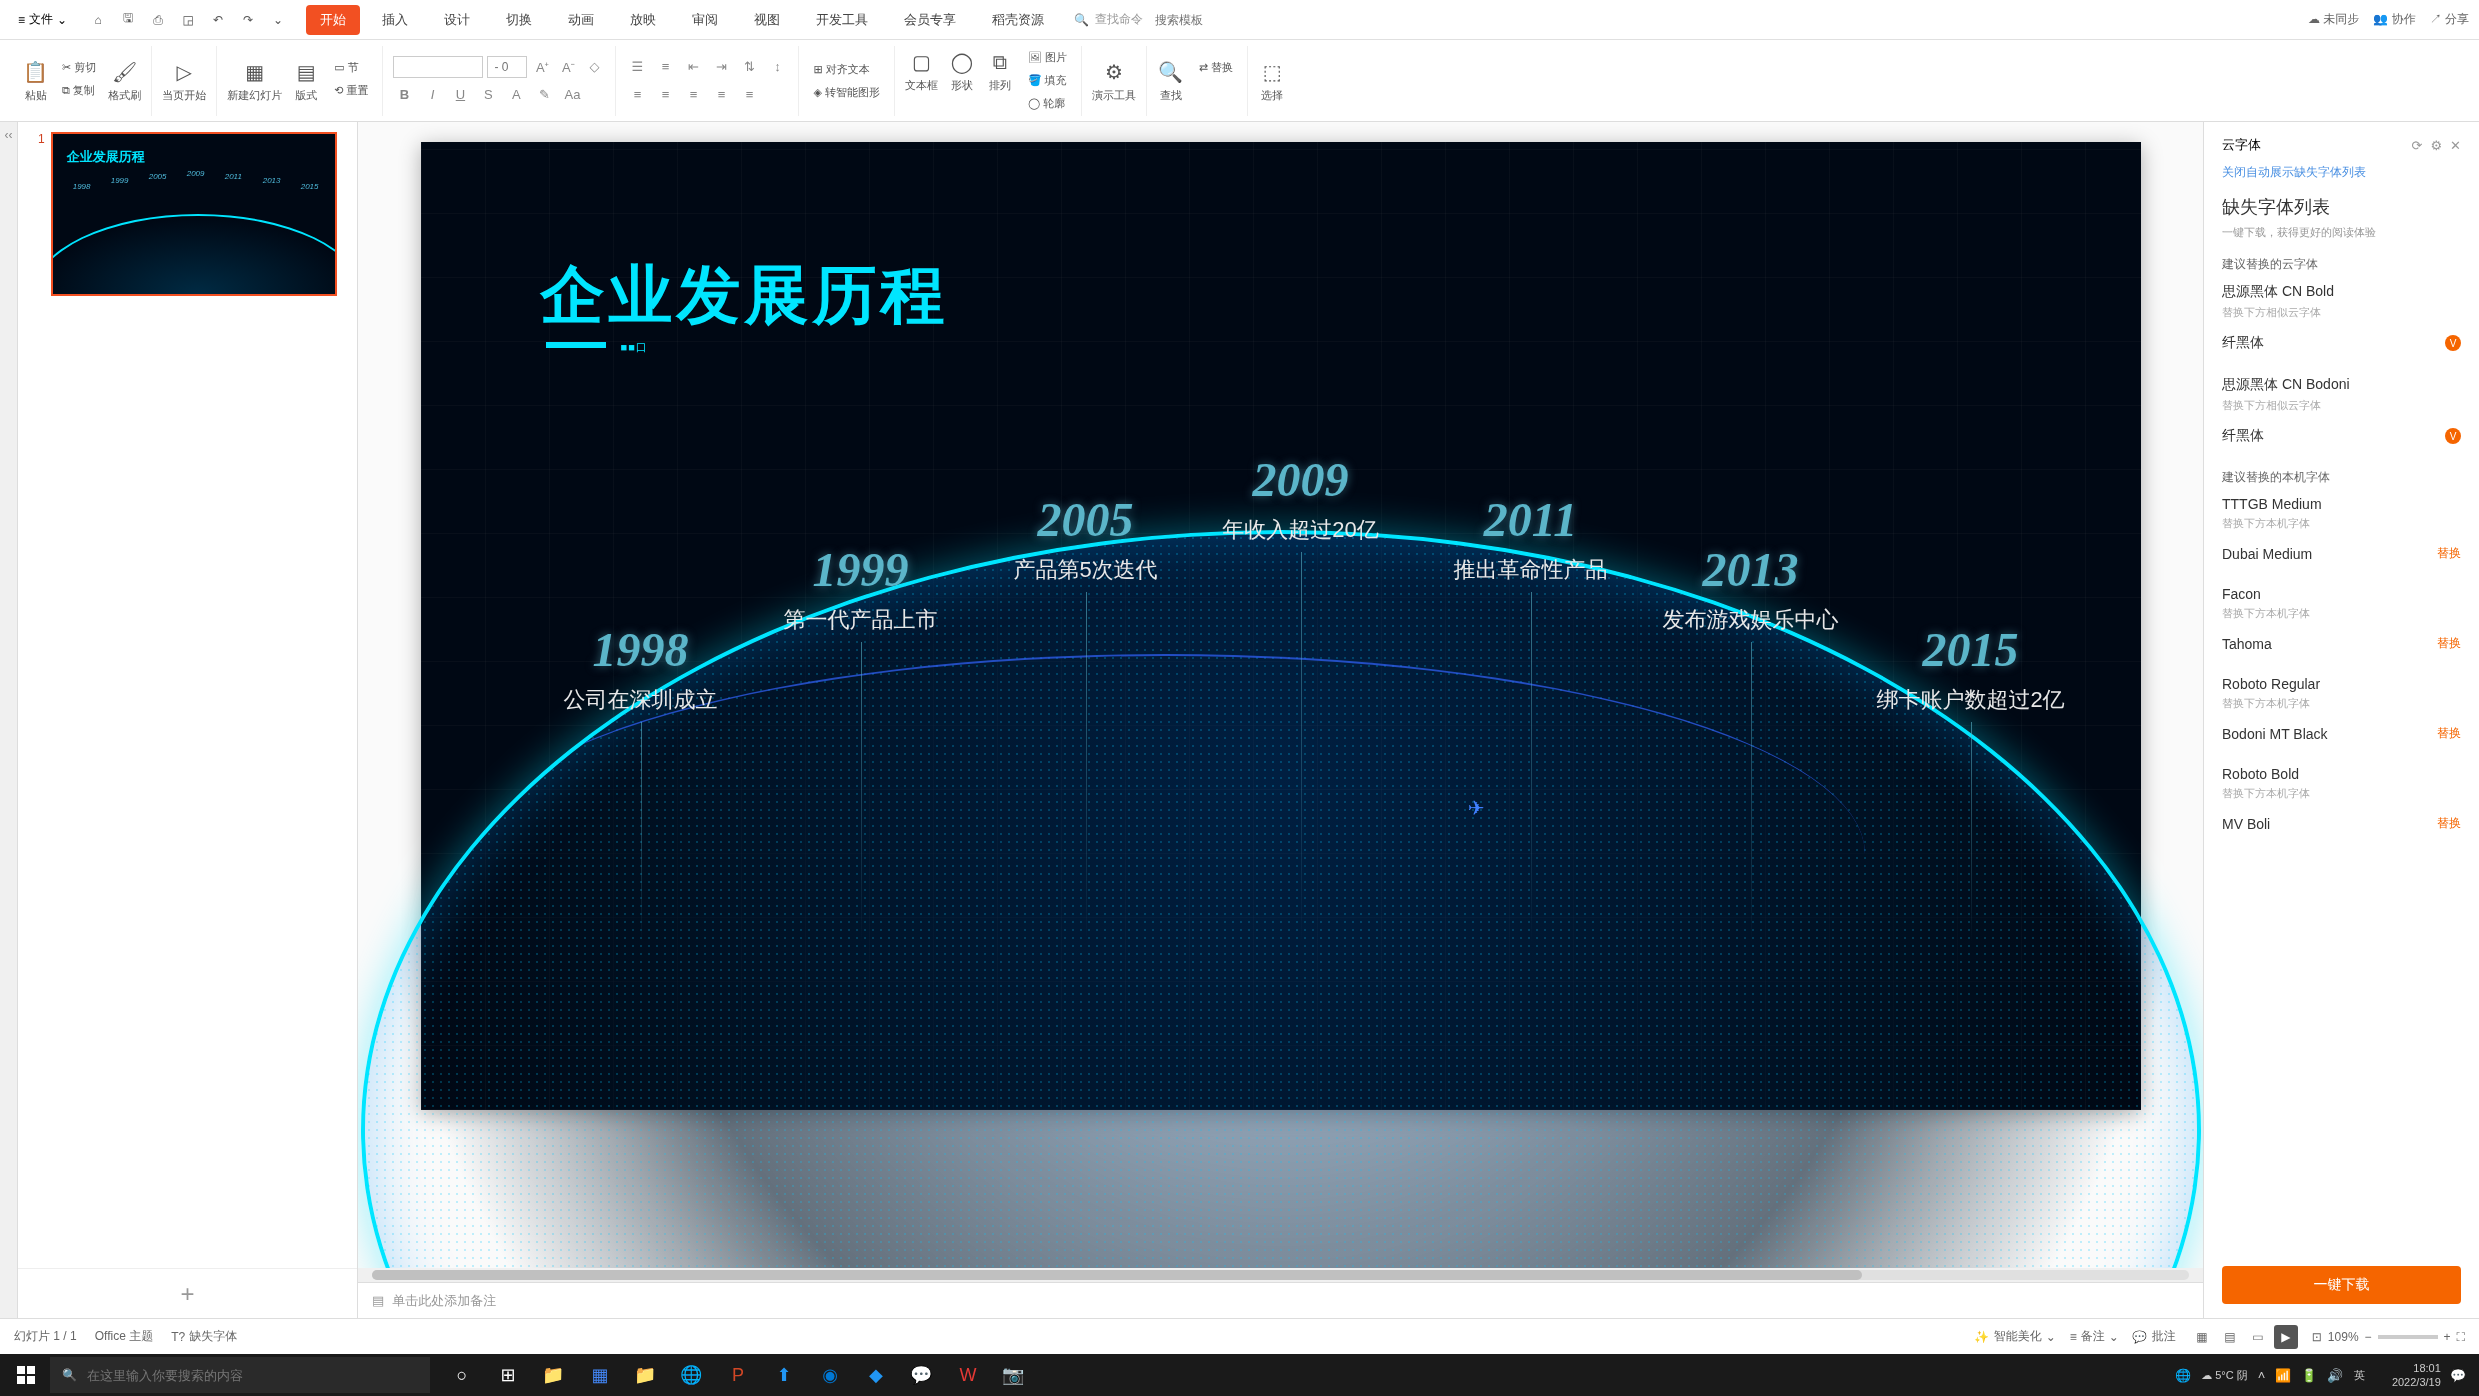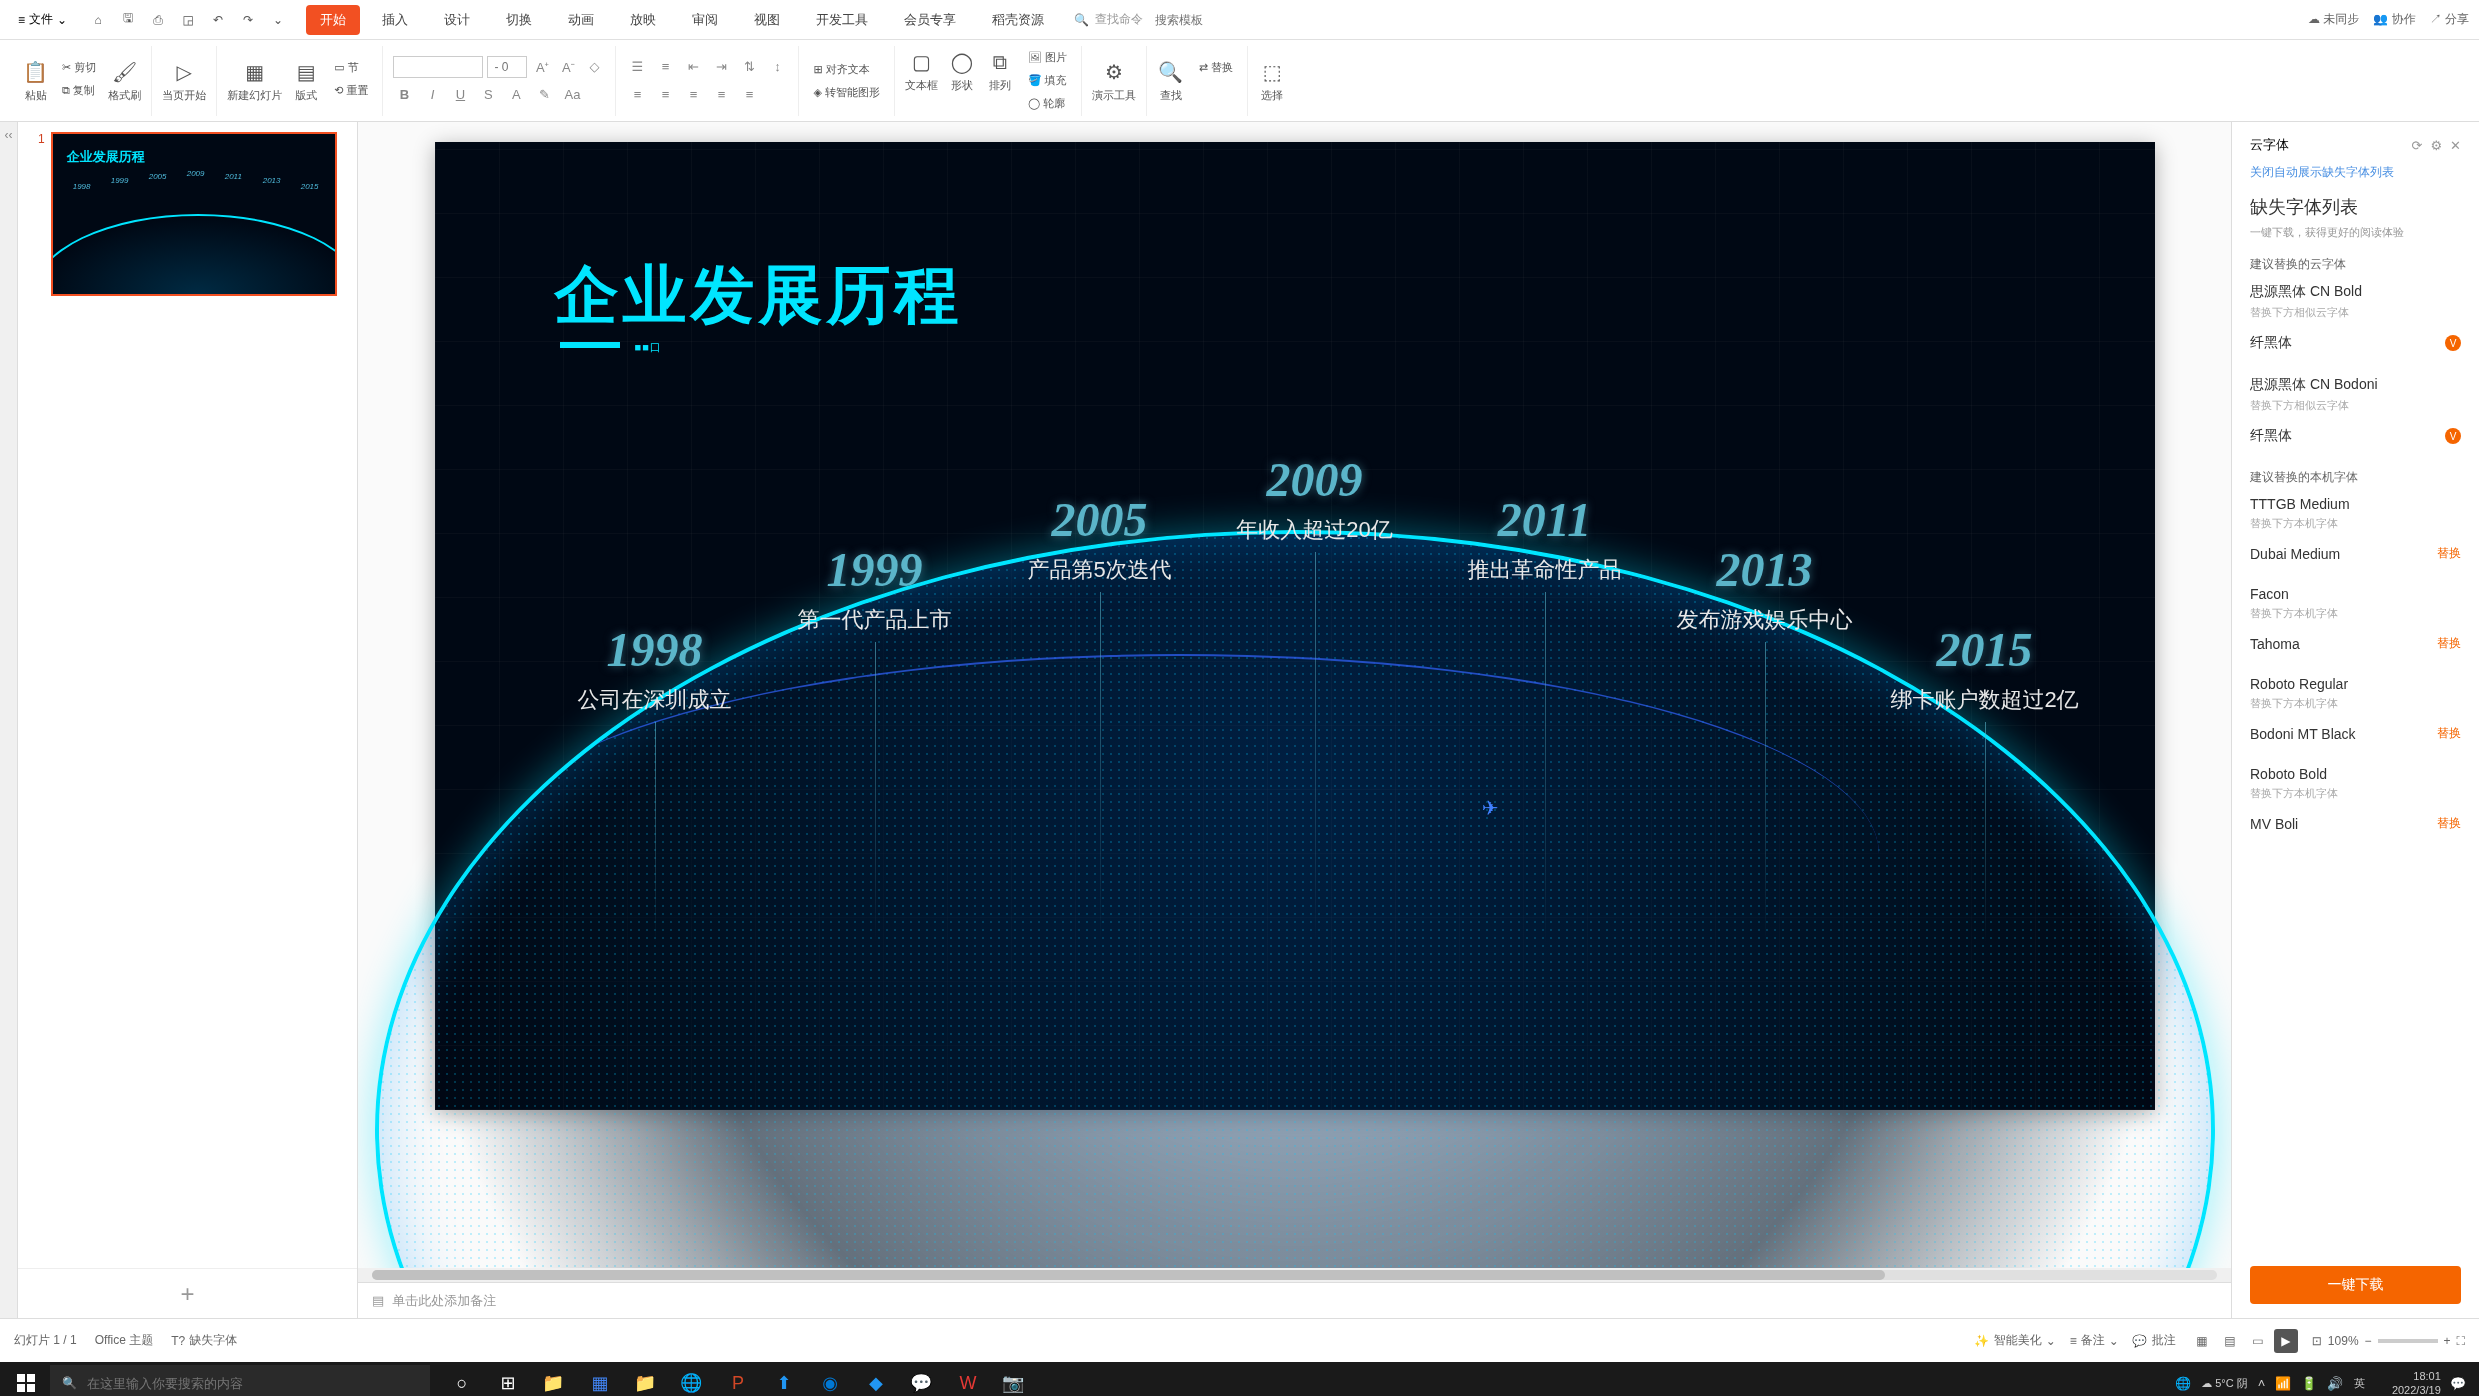--- a/index.html
+++ b/index.html
@@ -67,38 +67,38 @@
 .globe { position: absolute; bottom: -620px; left: -60px; width: 1840px; height: 1200px; border: 4px solid #00e5ff; border-radius: 50%; background: radial-gradient(ellipse at 50% 20%, rgba(0,100,200,0.25), rgba(0,20,40,0.6) 50%, transparent 70%); box-shadow: 0 0 40px rgba(0,229,255,0.4), inset 0 0 60px rgba(0,150,255,0.3); overflow: hidden; }
 .globe-dots { position: absolute; inset: 0; background-image: radial-gradient(circle, rgba(0,200,255,0.4) 1px, transparent 1px); background-size: 8px 8px; opacity: 0.6; }
 .globe-orbit { position: absolute; top: 120px; left: 100px; width: 1400px; height: 400px; border-top: 2px solid rgba(50,100,255,0.7); border-radius: 50%; }
 .plane { position: absolute; top: 140px; right: 380px; color: #4080ff; font-size: 20px; }
 .notes-bar { height: 36px; background: #fff; border-top: 1px solid #ddd; display: flex; align-items: center; padding: 0 14px; color: #999; font-size: 13px; gap: 8px; }
 .hscroll { height: 14px; background: #f0f0f0; display: flex; align-items: center; }
 .hscroll-track { flex: 1; height: 10px; background: #e0e0e0; margin: 0 14px; border-radius: 5px; position: relative; }
 .hscroll-thumb { position: absolute; left: 0; width: 82%; height: 100%; background: #c0c0c0; border-radius: 5px; }
 
 
-.right-panel { width: 248px; background: #fff; border-left: 1px solid #ddd; display: flex; flex-direction: column; padding: 14px 18px; overflow-y: auto; font-size: 13px; }
+.right-panel { width: 276px; background: #fff; border-left: 1px solid #ddd; display: flex; flex-direction: column; padding: 14px 18px; overflow-y: auto; font-size: 13px; }
 .rp-header { display: flex; align-items: center; justify-content: space-between; margin-bottom: 10px; }
 .rp-link { color: #4a90e2; font-size: 12px; cursor: pointer; margin-bottom: 14px; }
 .rp-title { font-size: 18px; font-weight: normal; color: #333; margin-bottom: 6px; }
 .rp-sub { font-size: 11px; color: #999; margin-bottom: 16px; }
 .rp-section-label { font-size: 12px; color: #666; margin-bottom: 10px; }
 .rp-font-block { margin-bottom: 18px; }
 .rp-font-name { font-size: 14px; color: #333; margin-bottom: 4px; }
 .rp-font-hint { font-size: 11px; color: #aaa; margin-bottom: 8px; }
 .rp-font-row { display: flex; align-items: center; justify-content: space-between; padding: 6px 0; }
 .rp-font-sample { font-size: 14px; color: #333; }
 .rp-badge { width: 16px; height: 16px; background: #f56500; color: #fff; border-radius: 50%; font-size: 10px; display: flex; align-items: center; justify-content: center; }
 .rp-replace { color: #f56500; font-size: 12px; cursor: pointer; }
 .rp-download { margin-top: auto; background: #f56500; color: #fff; text-align: center; padding: 10px; border-radius: 4px; cursor: pointer; font-size: 14px; }
 .rp-icons { display: flex; gap: 8px; color: #999; }
 
 
-.statusbar { height: 44px; background: #fff; border-top: 1px solid #ddd; display: flex; align-items: center; padding: 0 14px; font-size: 12px; color: #666; }
+.statusbar { height: 36px; background: #fff; border-top: 1px solid #ddd; display: flex; align-items: center; padding: 0 14px; font-size: 12px; color: #666; }
 .status-left { display: flex; align-items: center; gap: 18px; }
 .status-right { margin-left: auto; display: flex; align-items: center; gap: 14px; }
 .status-btn { display: flex; align-items: center; gap: 4px; cursor: pointer; }
 .view-btns { display: flex; gap: 4px; }
 .view-btn { width: 24px; height: 24px; display: flex; align-items: center; justify-content: center; color: #666; cursor: pointer; border-radius: 3px; }
 .view-btn.active { background: #555; color: #fff; }
 .zoom { display: flex; align-items: center; gap: 6px; }
 
 
 .taskbar { height: 42px; background: #1a1a1a; display: flex; align-items: center; padding: 0 4px; color: #fff; }

